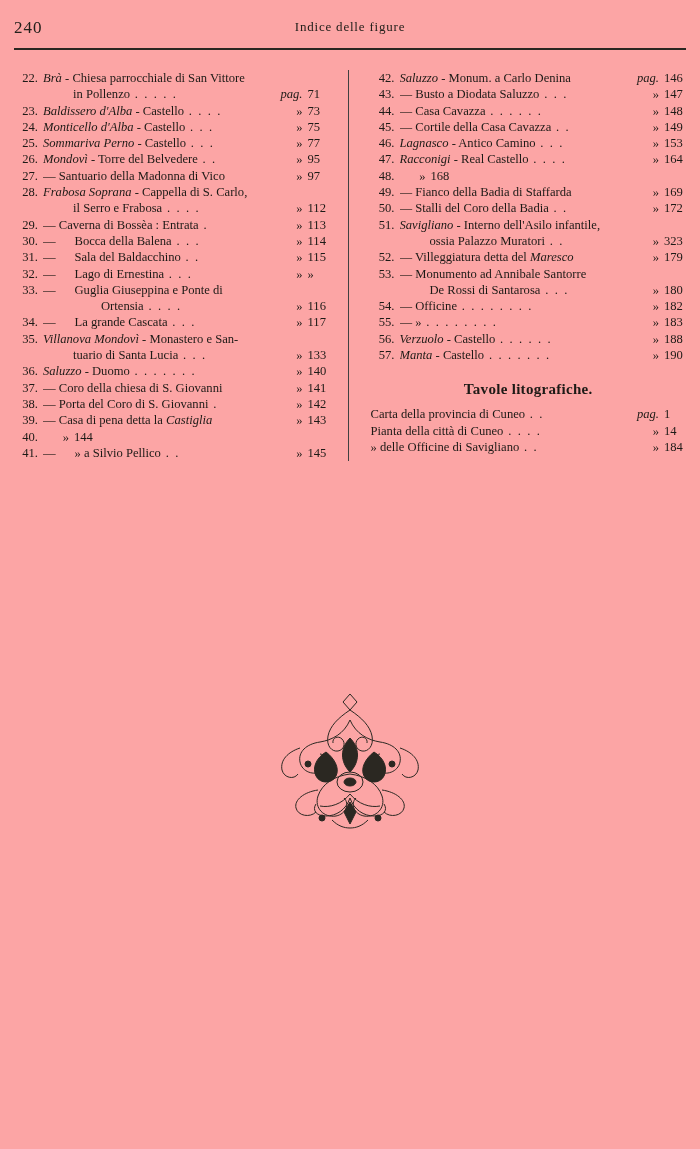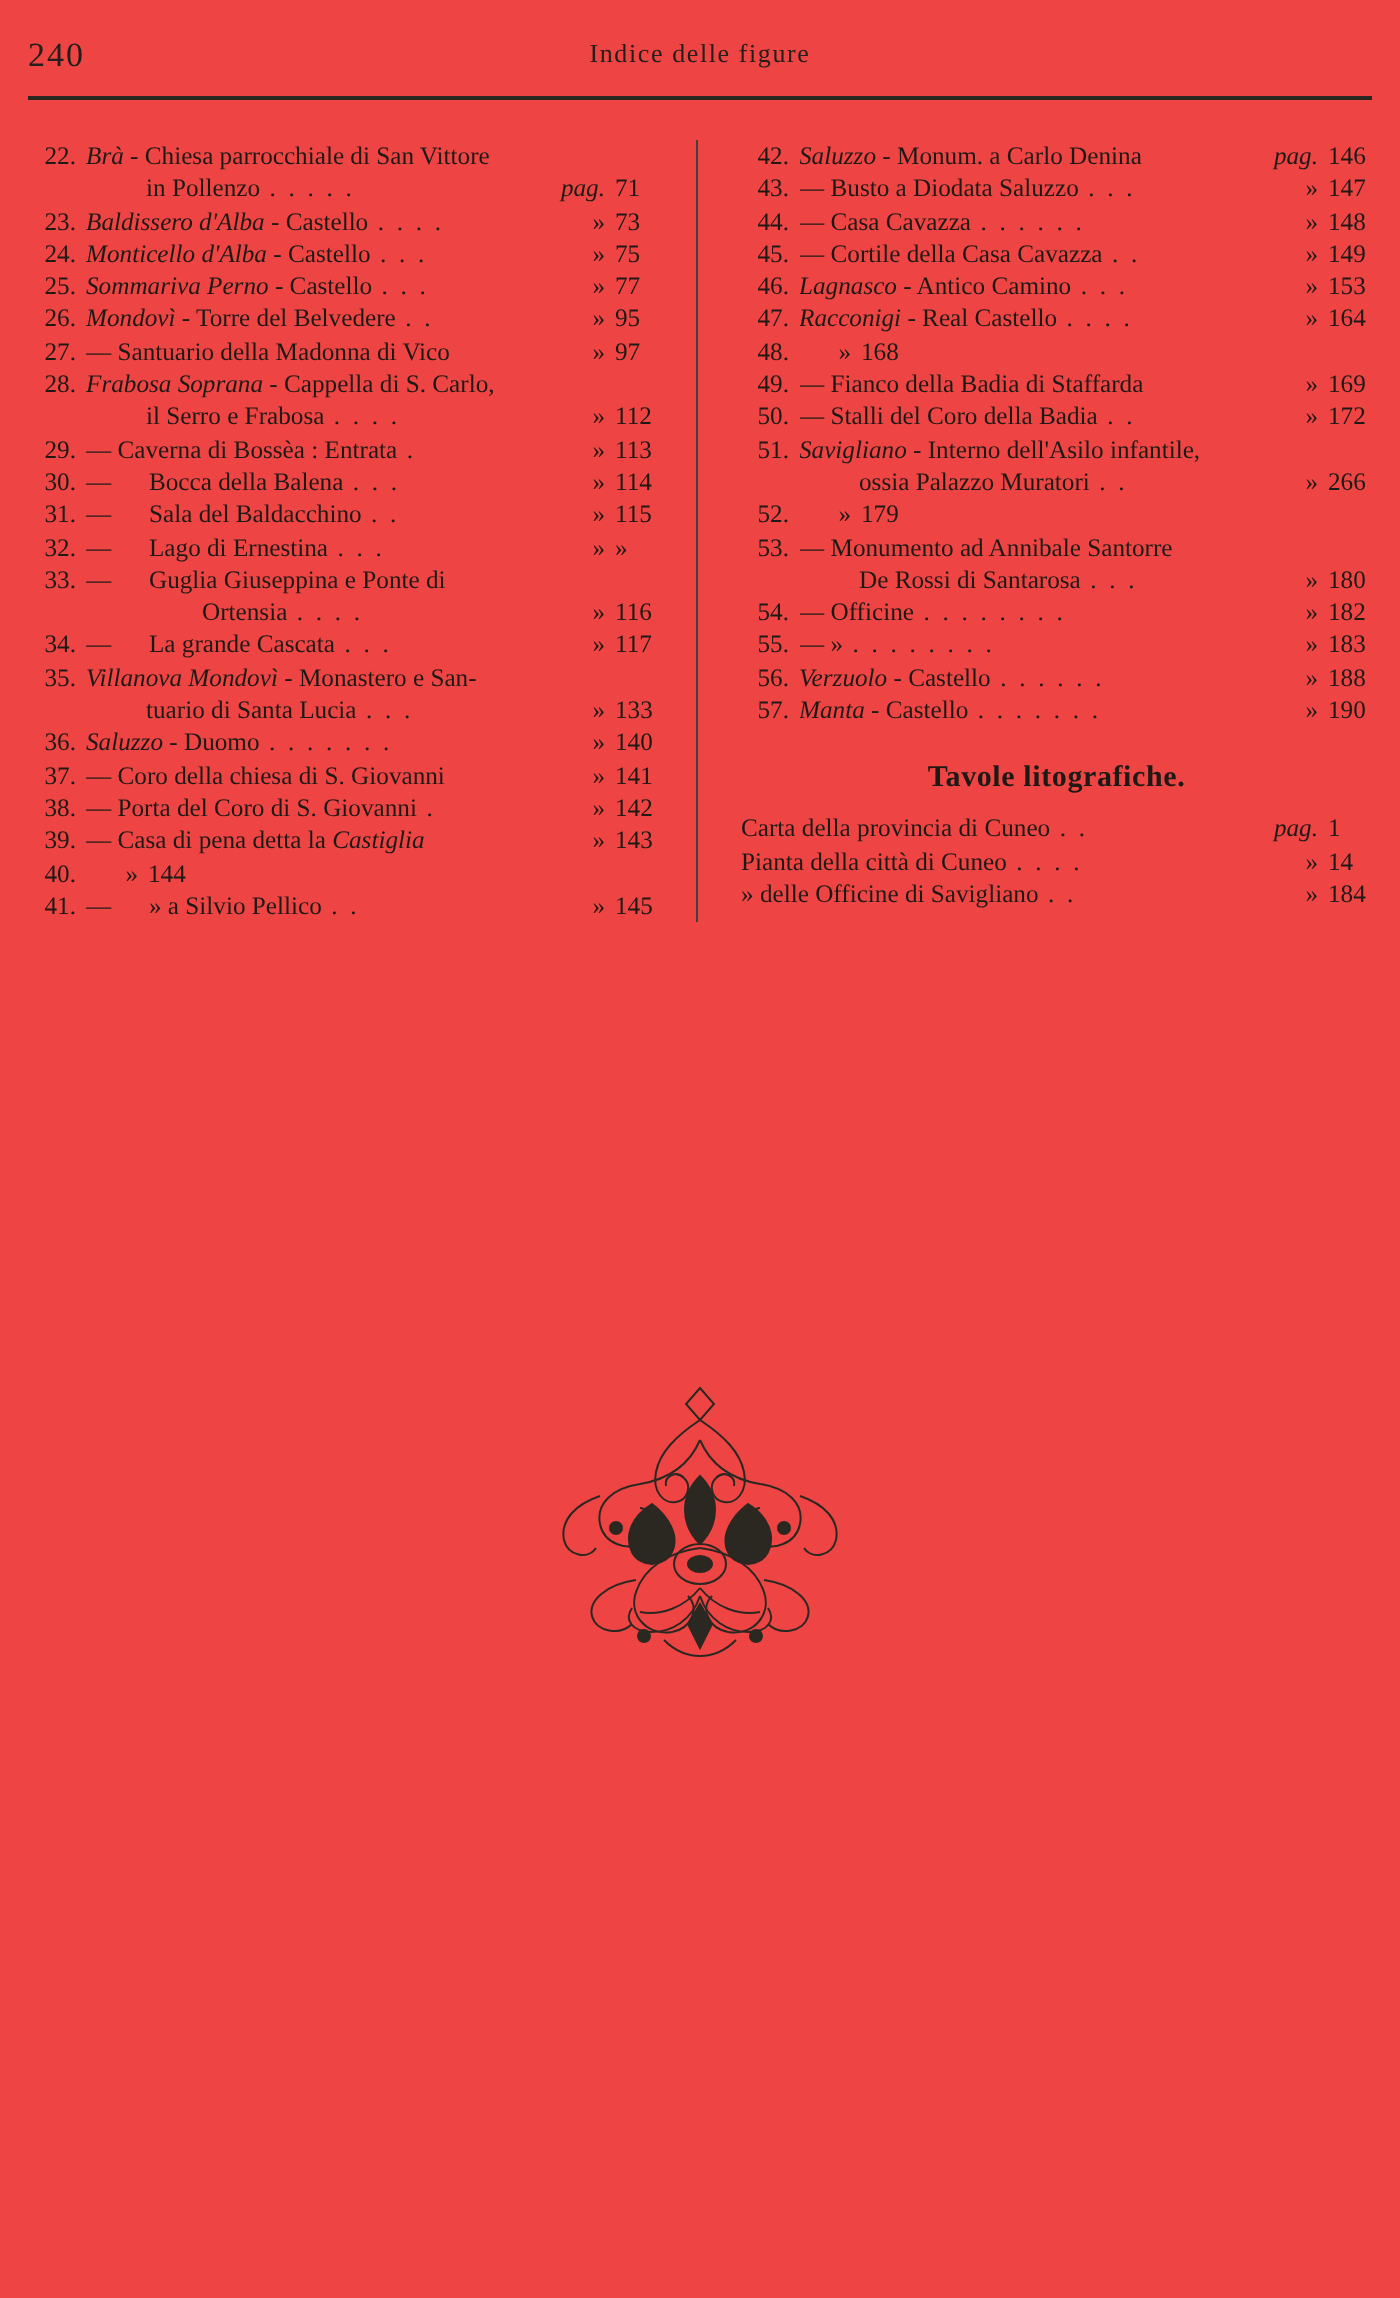--- a/index.html
+++ b/index.html
@@ -11,21 +11,21 @@
     width: 700px;
     height: 1149px;
     position: relative;
     font-family: "Liberation Serif", serif;
     color: #1d1a16;
     background: #f3f1e9;
   }
   .page {
     position: absolute;
     inset: 0;
-    background: #ef4444;
+    background: #fca5a5;
   }
   .header {
     position: absolute;
     top: 18px;
     left: 14px;
     right: 14px;
     height: 22px;
   }
   .folio {
     position: absolute;
@@ -335,24 +335,25 @@
           <div class="entry">
             <span class="num">51.</span>
             <span class="txt"><span class="it">Savigliano</span><span> - Interno dell'Asilo infantile,</span></span>
             <span class="pgmark"></span>
             <span class="pg"></span>
           </div>
           <div class="entry">
             <span class="num blank">.</span>
             <span class="txt indent1"><span>ossia Palazzo Muratori</span><span class="dots">&nbsp;. .</span></span>
             <span class="pgmark">»</span>
-            <span class="pg">266</span>
+            <span class="pg">323</span>
           </div>
           <div class="entry">
             <span class="num">52.</span>
+            <span class="txt"><span>— Villeggiatura detta del </span><span class="it">Maresco</span></span>
             <span class="pgmark">»</span>
             <span class="pg">179</span>
           </div>
           <div class="entry">
             <span class="num">53.</span>
             <span class="txt"><span>— Monumento ad Annibale Santorre</span></span>
             <span class="pgmark"></span>
             <span class="pg"></span>
           </div>
           <div class="entry">

